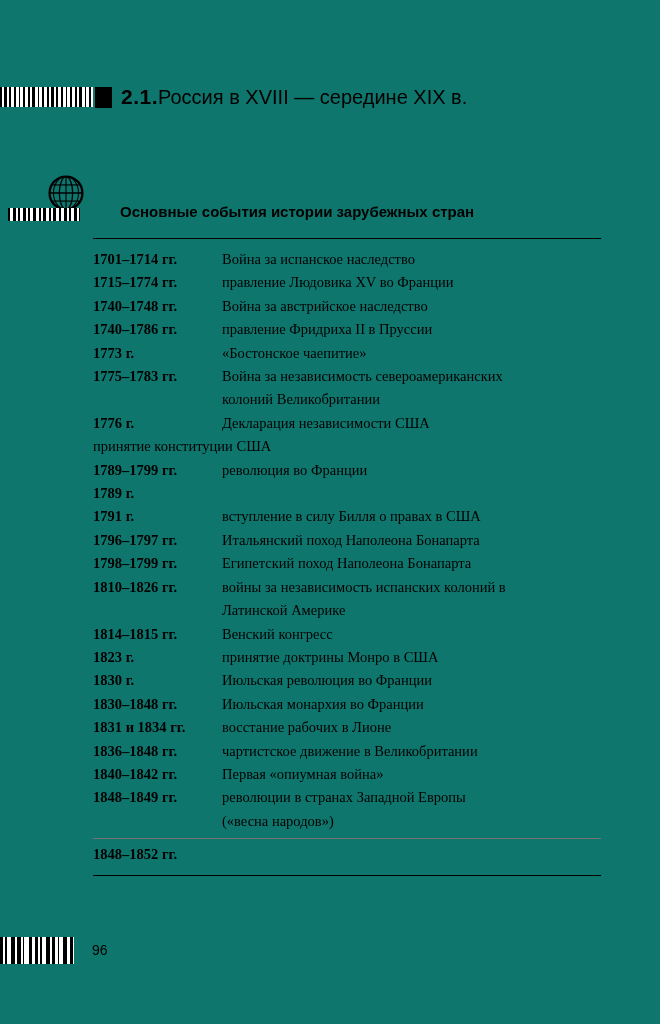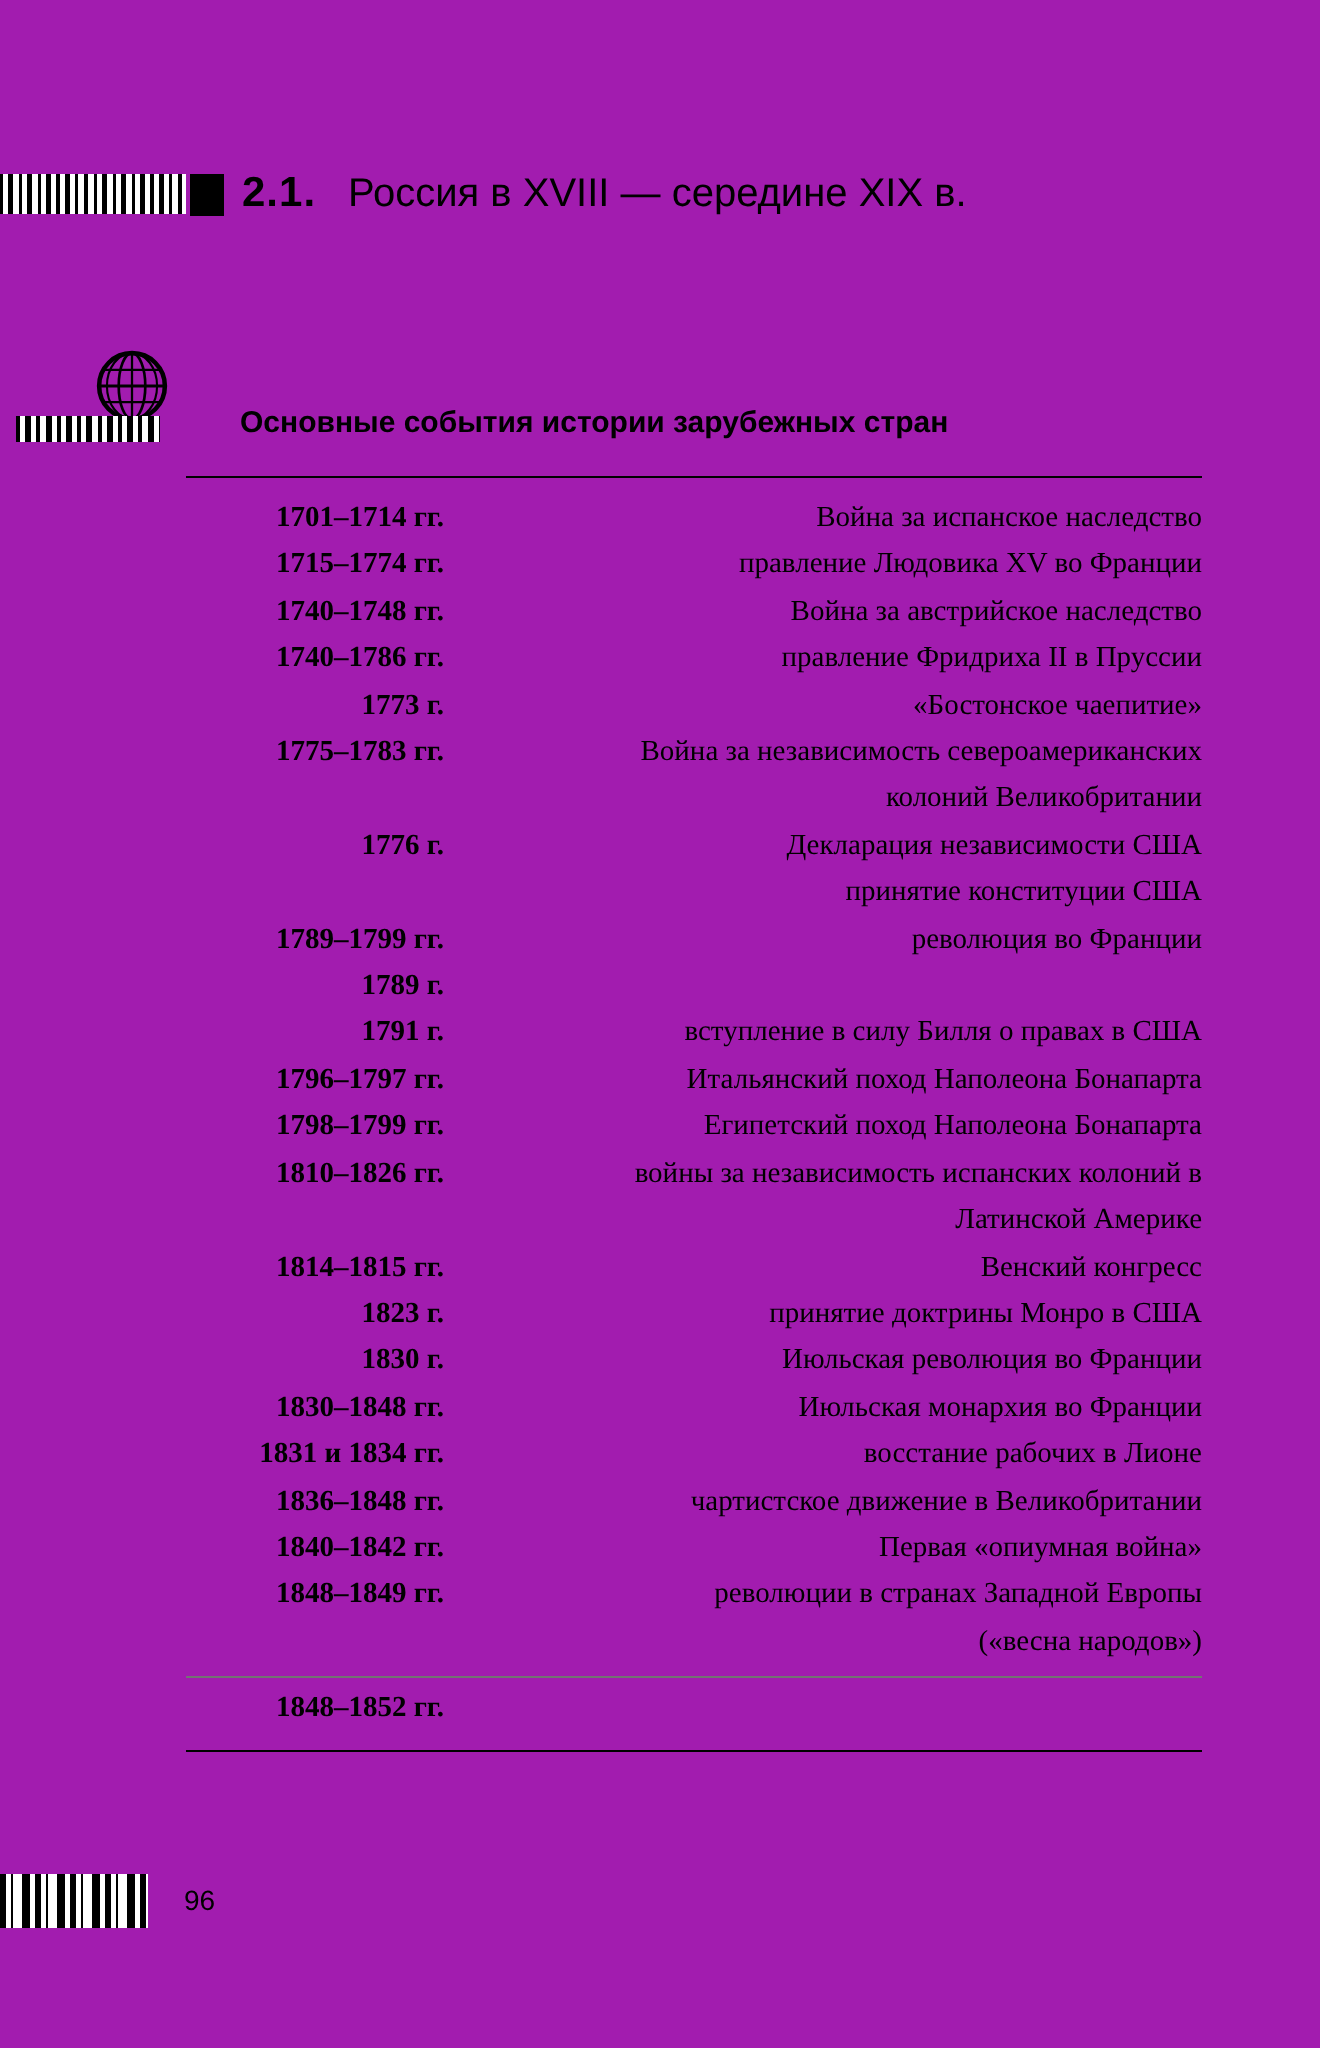--- a/index.html
+++ b/index.html
@@ -2,21 +2,21 @@
 <html><head>
 <meta charset="utf-8">
 <style>
   * { box-sizing: border-box; }
   html, body { margin: 0; padding: 0; background: #e8e8e8; }
   .page {
     position: relative;
     width: 660px;
     height: 1024px;
     margin: 0 auto;
-    background: #a21caf;
+    background: #0f766e;
     color: #000;
     font-family: "Liberation Serif", serif;
     overflow: hidden;
   }
 
   
   .header-row {
     position: absolute;
     top: 84px;
     left: 0;
@@ -37,21 +37,21 @@
   .section-number {
     font-family: "Liberation Sans", sans-serif;
     font-weight: bold;
     font-size: 21px;
     margin-left: 9px;
     letter-spacing: 0.5px;
   }
   .page-title {
     font-family: "Liberation Sans", sans-serif;
     font-size: 20px;
-    margin-left: 16px;
+    margin-left: 0;
     white-space: nowrap;
   }
 
   
   .globe-wrap { position: absolute; top: 174px; left: 47px; }
   .barcode-mid {
     position: absolute;
     top: 208px; left: 8px;
     width: 72px; height: 13px;
     background: repeating-linear-gradient(90deg,
@@ -74,21 +74,21 @@
     position: absolute;
     top: 238px;
     left: 93px;
     width: 508px;
     border-top: 1.5px solid #000;
     border-bottom: 1.5px solid #000;
     padding: 9px 0 8px 0;
     font-size: 14.5px;
     line-height: 23.4px;
   }
-  .t-row { display: flex; align-items: flex-start; text-align: right; }
+  .t-row { display: flex; align-items: flex-start; }
   .t-row.divider-above {
     border-top: 1px solid #737373;
     margin-top: 5px;
     padding-top: 4px;
   }
   .t-date {
     flex: 0 0 129px;
     font-weight: bold;
     white-space: nowrap;
   }

